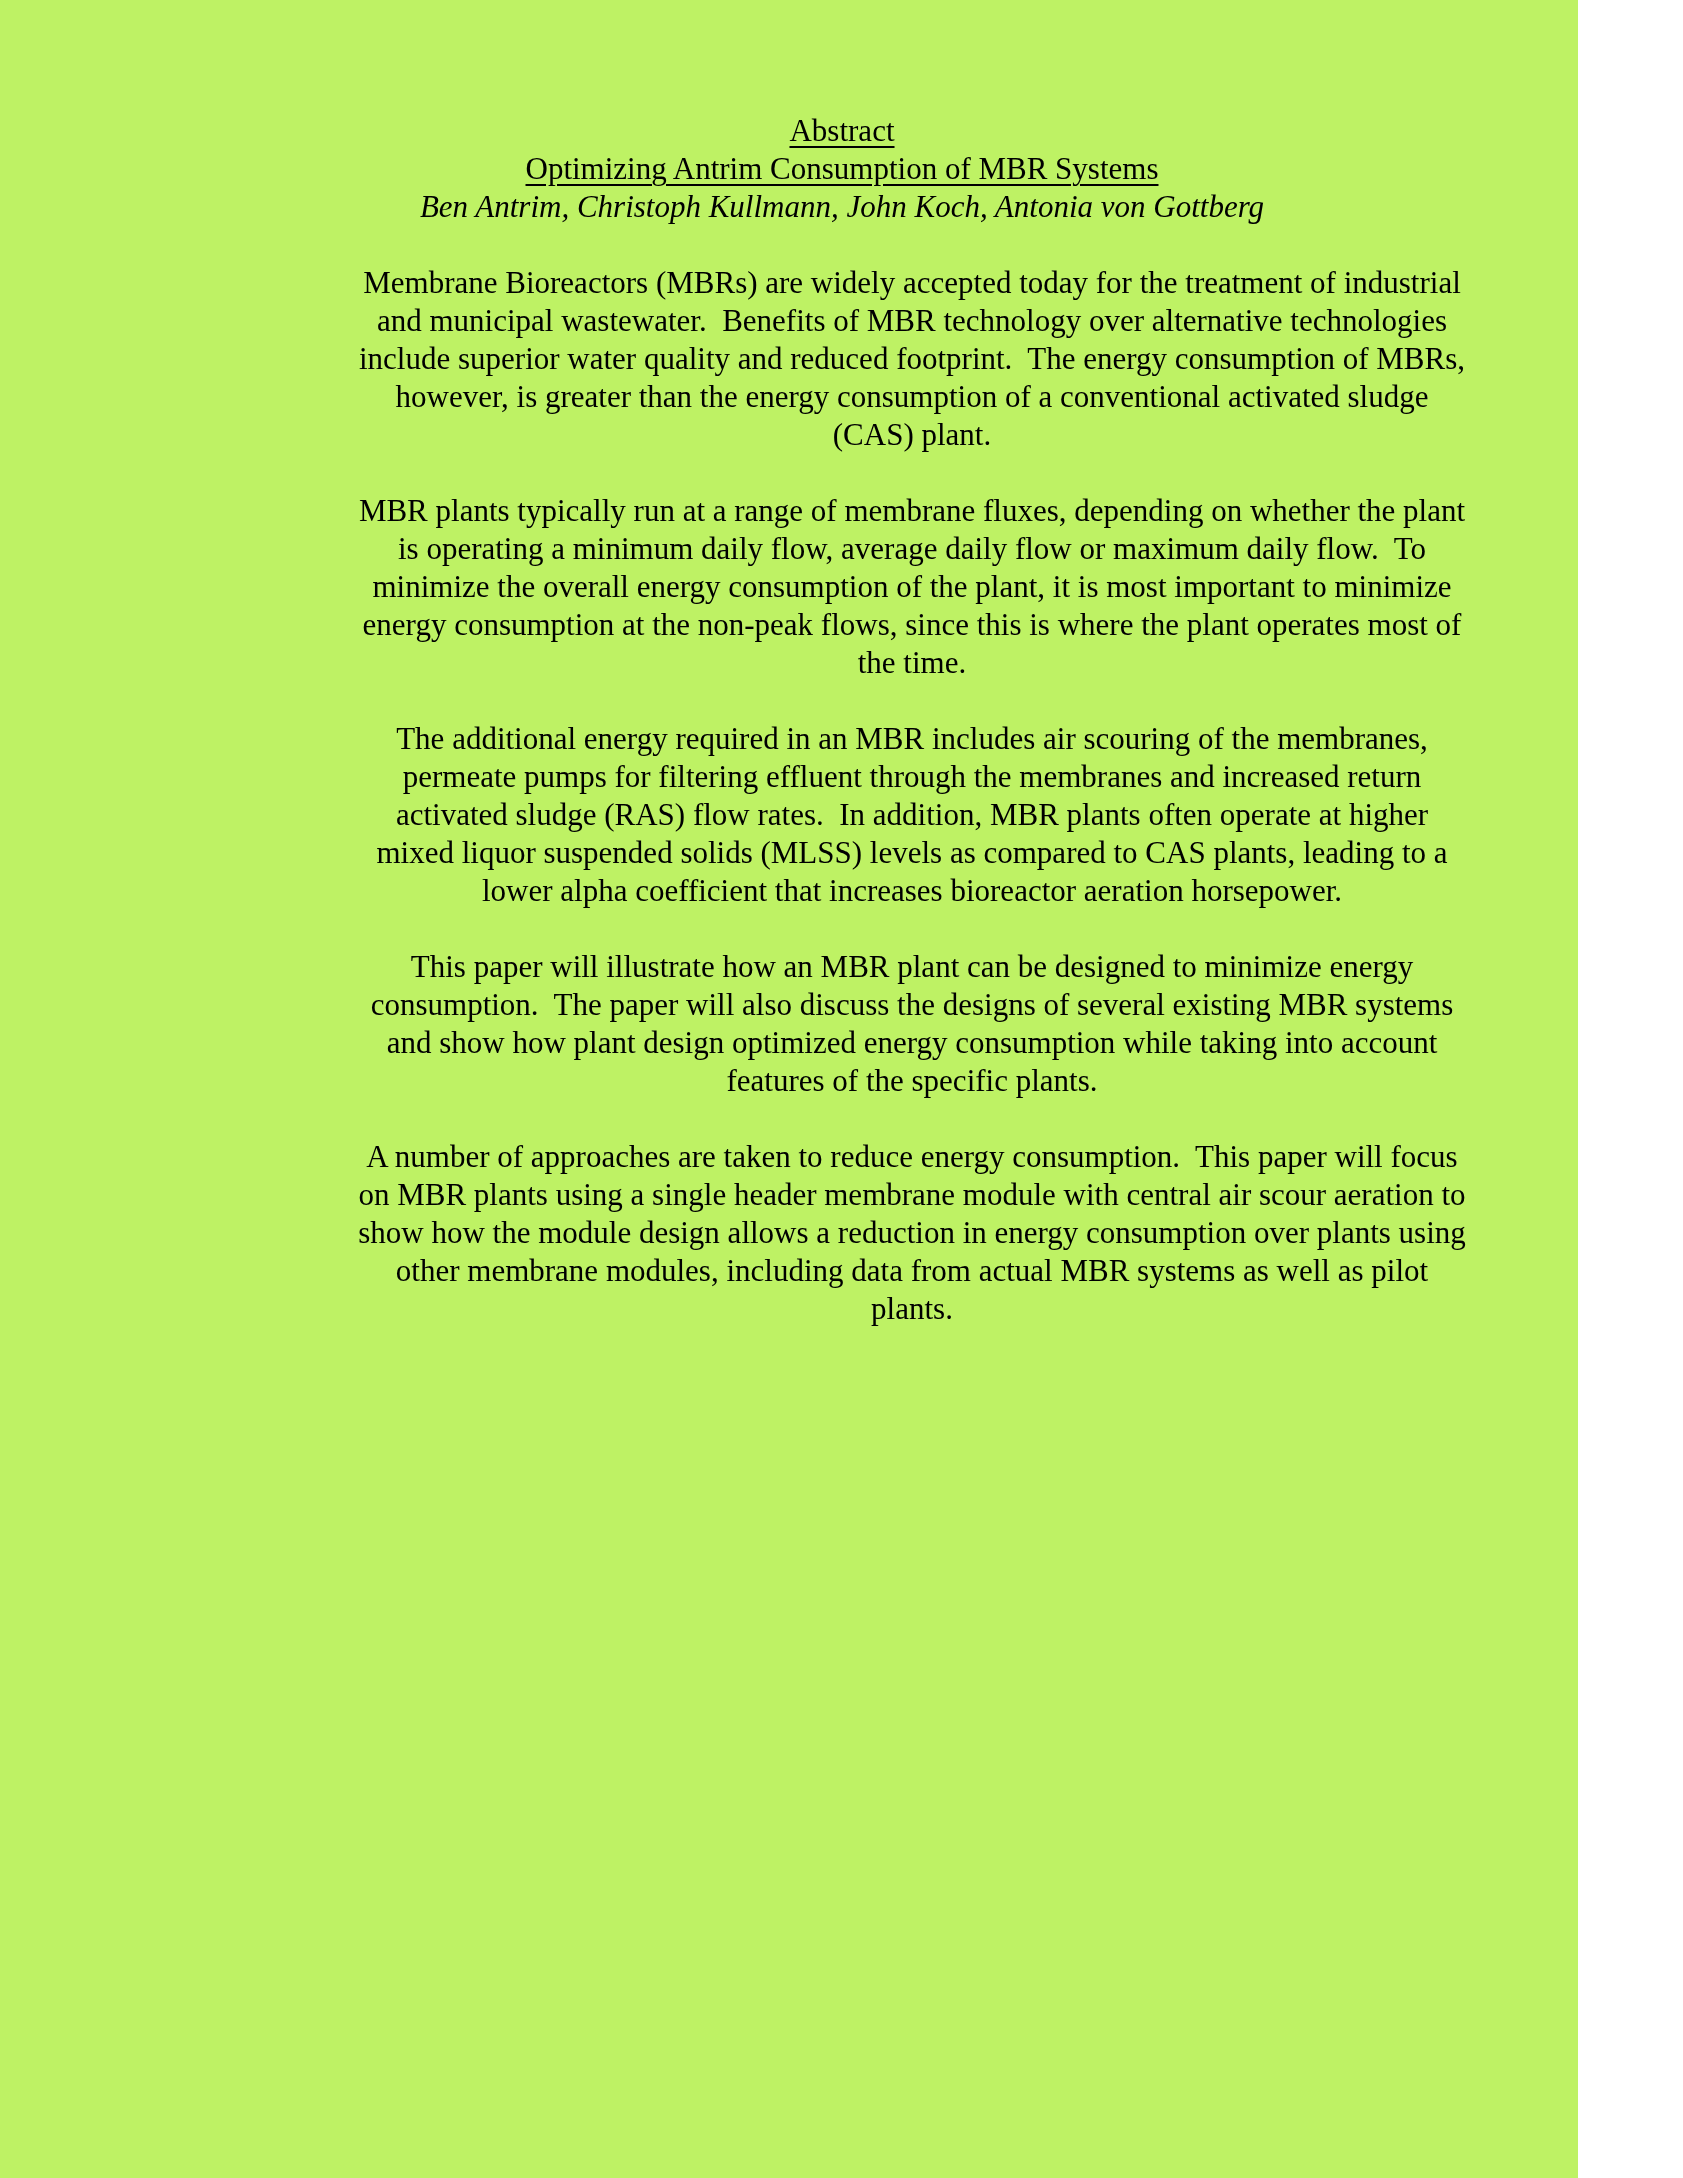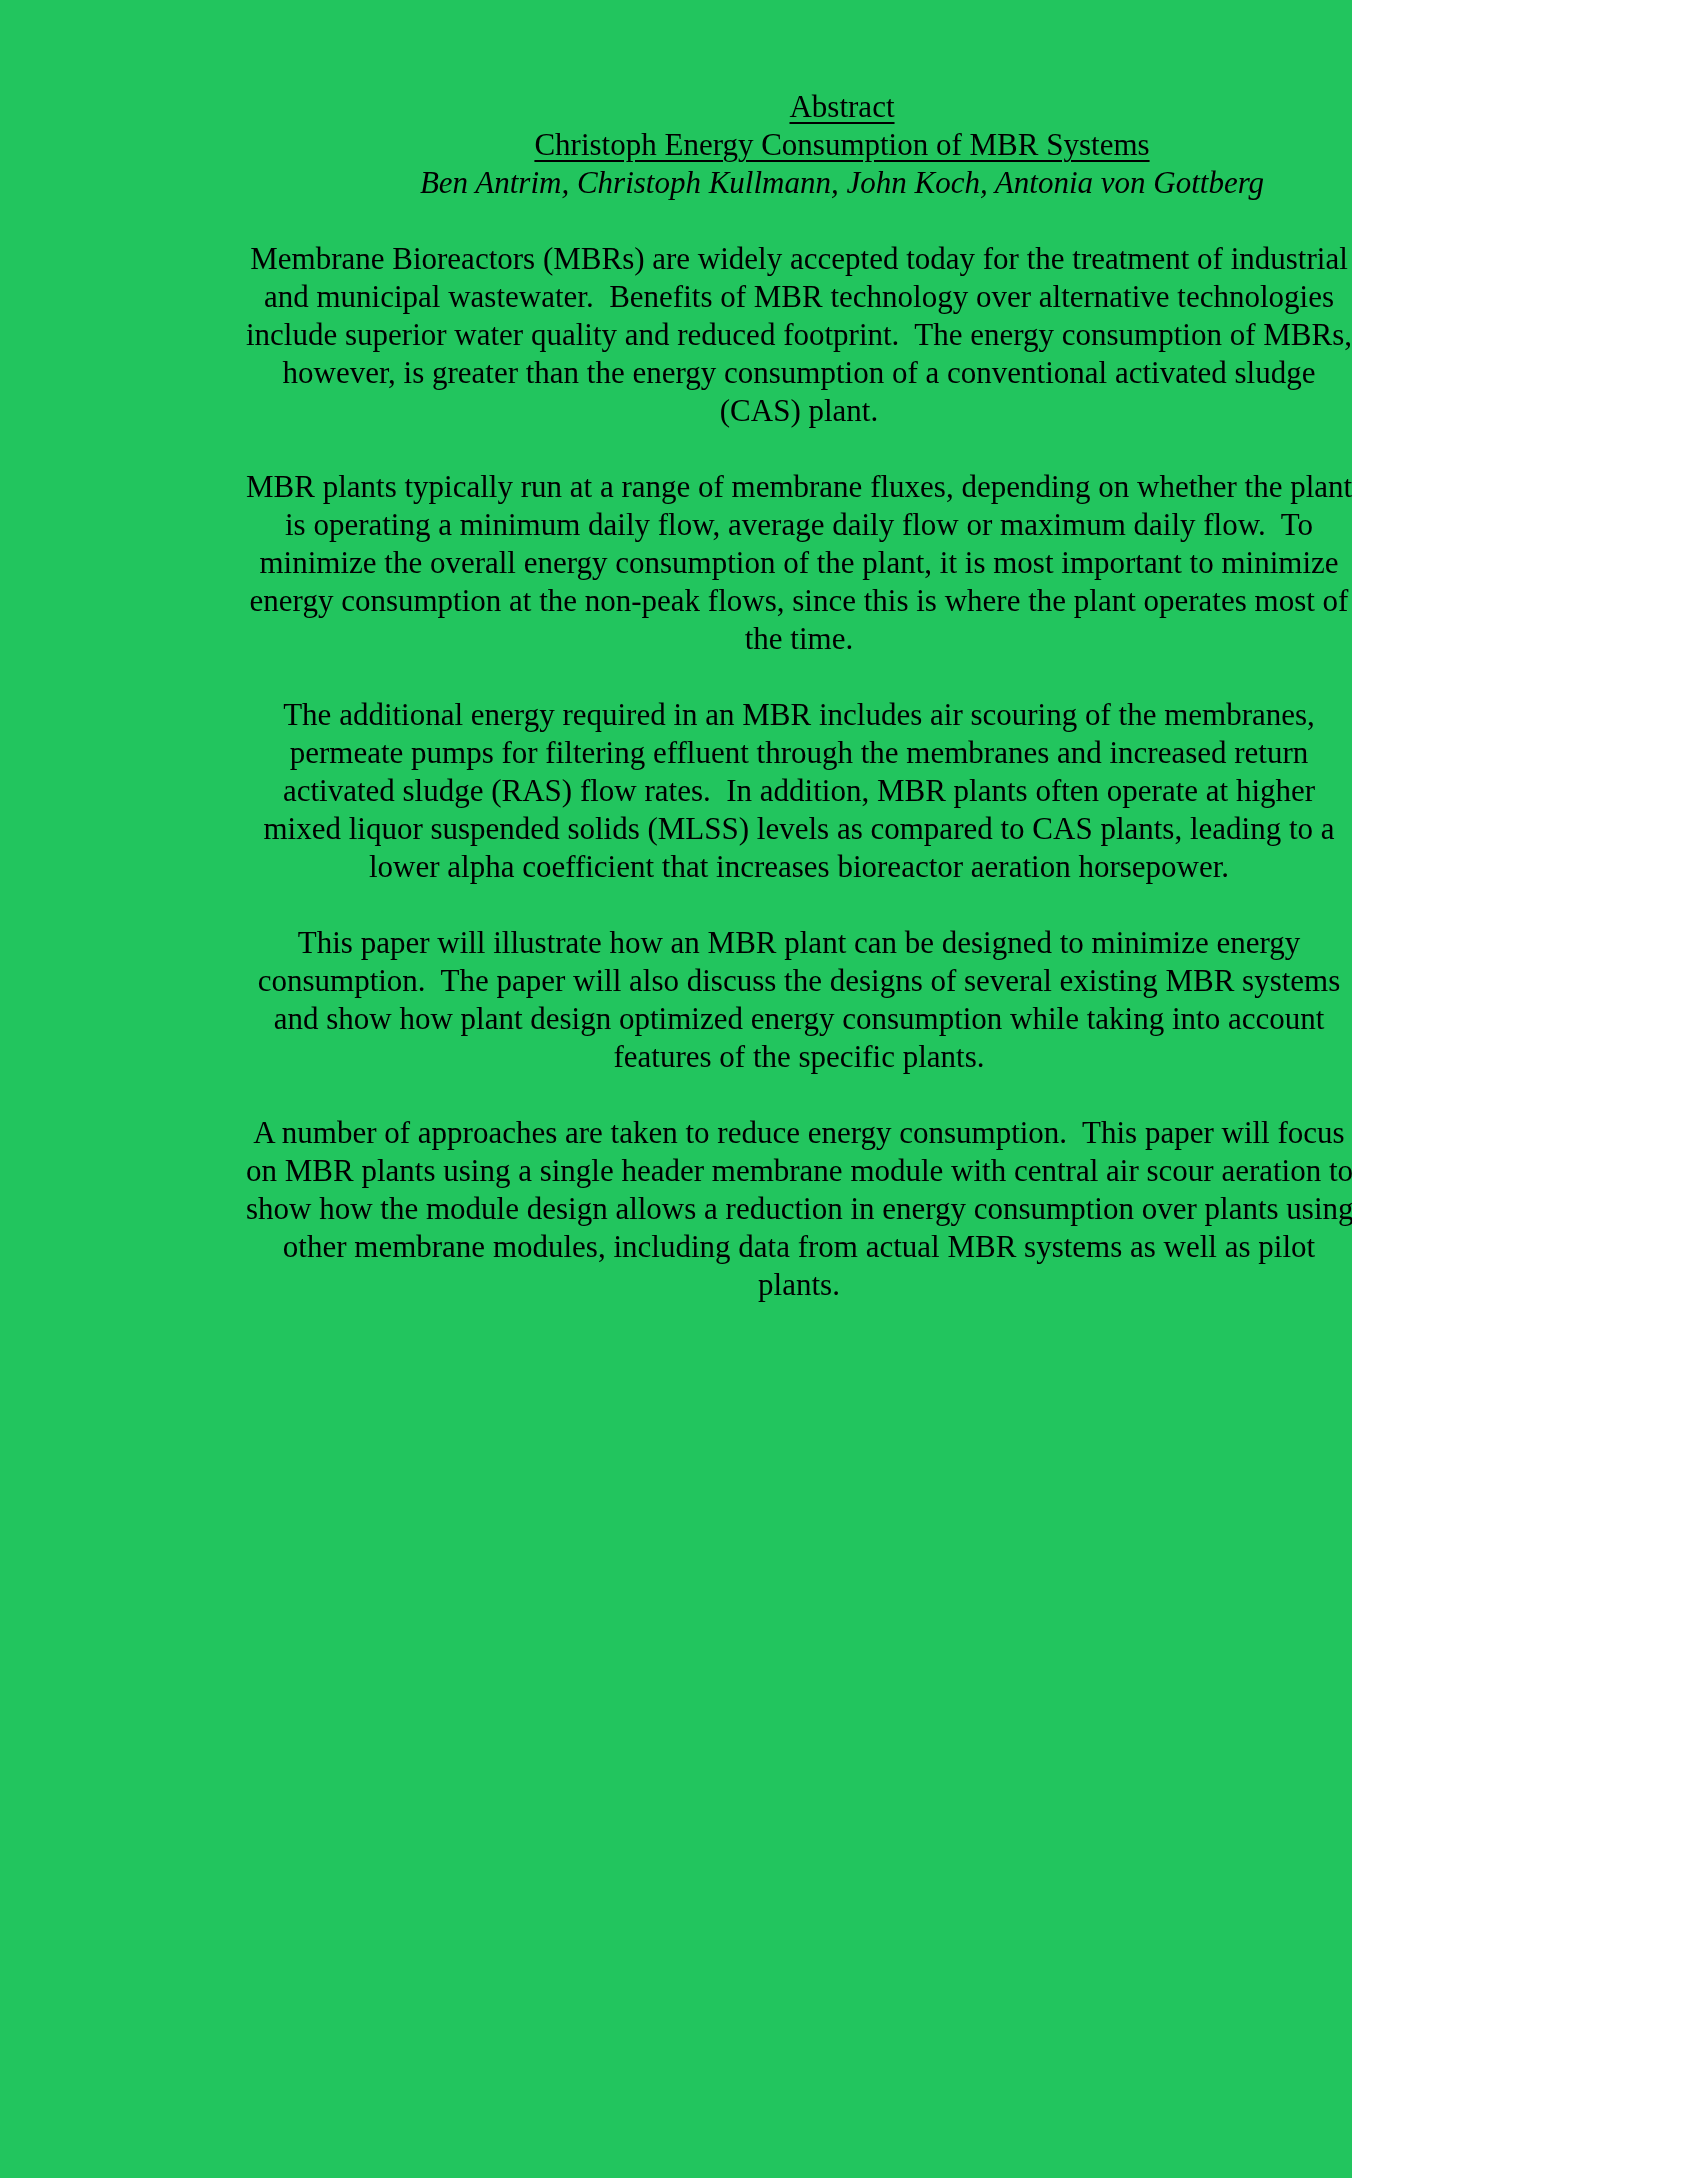--- a/index.html
+++ b/index.html
@@ -9,25 +9,25 @@
   }
   body {
     width: 1683px;
     height: 2178px;
     font-family: "Liberation Serif", "DejaVu Serif", serif;
     color: #000000;
     -webkit-font-smoothing: antialiased;
   }
   .page {
     box-sizing: border-box;
-    width: 1352px;
+    width: 1578px;
     height: 2178px;
-    padding: 88px 0 0 246px;
+    padding: 112px 0 0 246px;
     overflow: hidden;
-    background: #22c55e;
+    background: #bef264;
   }
   .title-block {
     width: 1192px;
     text-align: center;
     font-size: 31px;
     line-height: 38px;
   }
   .underlined {
     text-decoration: underline;
     text-decoration-thickness: 2px;
@@ -46,21 +46,21 @@
     text-align: center;
   }
 </style>
 </head>
 <body>
 
 <div class="page">
 
   <header class="title-block">
     <div class="underlined">Abstract</div>
-    <div class="underlined">Christoph Energy Consumption of MBR Systems</div>
+    <div class="underlined">Optimizing Antrim Consumption of MBR Systems</div>
     <div class="authors">Ben Antrim, Christoph Kullmann, John Koch, Antonia von Gottberg</div>
   </header>
 
   <main class="abstract-body">
     <p class="para">Membrane Bioreactors (MBRs) are widely accepted today for the treatment of industrial
 and municipal wastewater.  Benefits of MBR technology over alternative technologies
 include superior water quality and reduced footprint.  The energy consumption of MBRs,
 however, is greater than the energy consumption of a conventional activated sludge
 (CAS) plant.</p>
     <p class="para">MBR plants typically run at a range of membrane fluxes, depending on whether the plant

